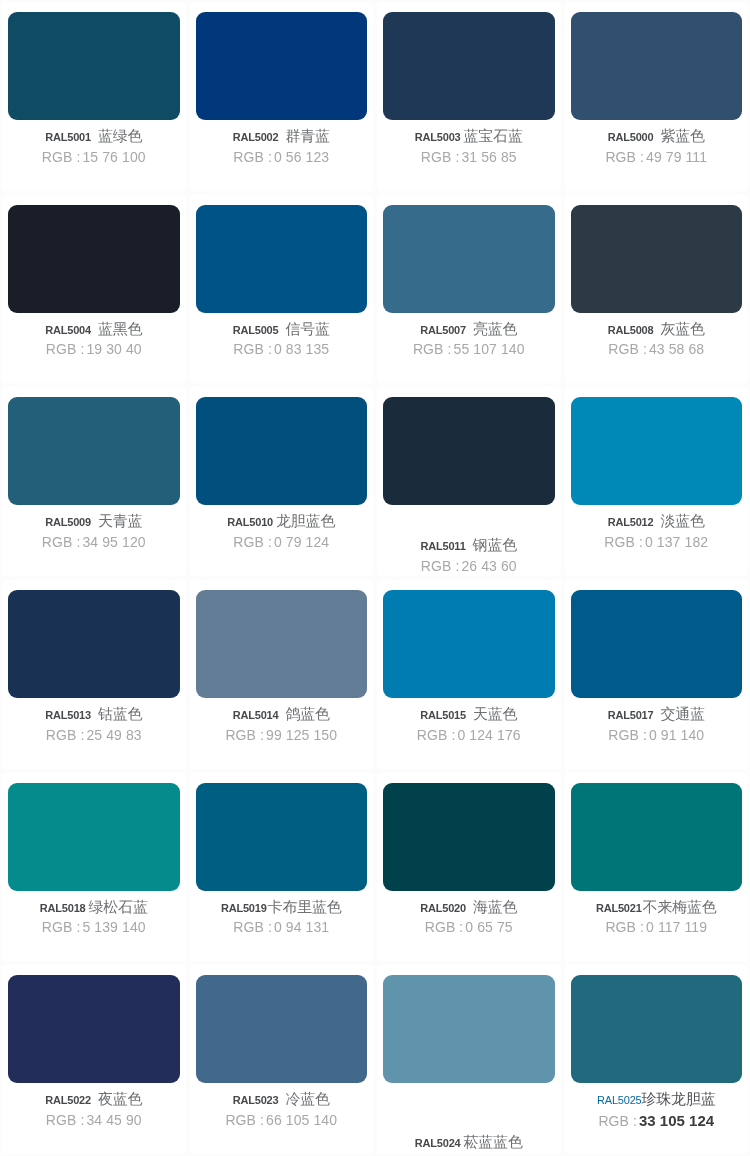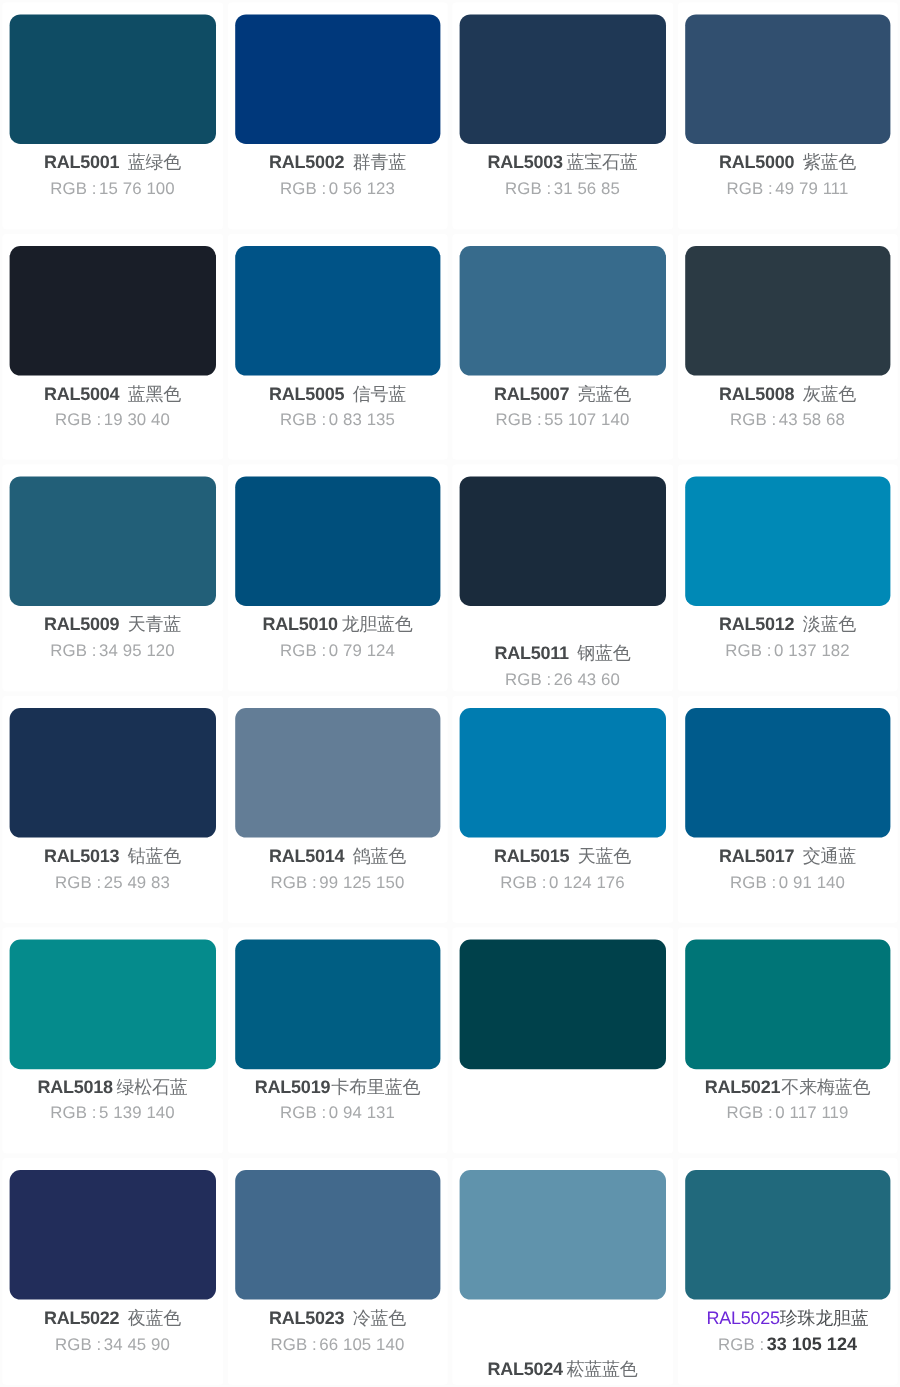--- a/index.html
+++ b/index.html
@@ -55,21 +55,21 @@
   .name-line {
     white-space: nowrap;
     text-align: center;
     font-size: 15px;
     letter-spacing: -0.2px;
   }
 
   .ral-code {
     font-weight: bold;
     color: #46494b;
-    font-size: 15px;
+    font-size: 11px;
   }
 
   .cn-name {
     color: #6d7073;
     font-size: 15px;
     margin-left: 7px;
   }
 
   
   .name-line.tight .cn-name { margin-left: 1px; }
@@ -80,21 +80,21 @@
     font-size: 14px;
     color: #a6a8aa;
     white-space: nowrap;
     text-align: center;
     letter-spacing: 0.1px;
   }
 
   .rgb-line .rgb-values { margin-left: 2px; }
 
   
-  .name-line.plain .ral-code { font-weight: normal; color: #6d28d9; }
+  .name-line.plain .ral-code { font-weight: normal; color: #0369a1; }
   .name-line.plain .cn-name  { color: #4e5154; margin-left: 0; }
   .rgb-line.emphasis .rgb-values {
     font-weight: bold;
     color: #3a3c3e;
     font-size: 15px;
     letter-spacing: 0;
   }
 </style>
 </head>
 <body style="background: rgb(252, 252, 252);">
@@ -221,20 +221,24 @@
     </div>
     <div class="swatch-card" style="background: rgb(255, 255, 255); justify-content: space-between;">
       <div class="swatch-chip" style="background: rgb(0, 94, 131);"></div>
       <div class="swatch-labels">
         <div class="name-line tight"><span class="ral-code">RAL5019</span><span class="cn-name">卡布里蓝色</span></div>
         <div class="rgb-line"><span class="rgb-label">RGB :</span><span class="rgb-values">0  94  131</span></div>
       </div>
     </div>
     <div class="swatch-card" style="background: rgb(255, 255, 255);">
       <div class="swatch-chip" style="background: rgb(0, 65, 75);"></div>
+      <div class="swatch-labels">
+        <div class="name-line"><span class="ral-code">RAL5020</span><span class="cn-name">海蓝色</span></div>
+        <div class="rgb-line"><span class="rgb-label">RGB :</span><span class="rgb-values">0  65  75</span></div>
+      </div>
     </div>
     <div class="swatch-card" style="background: rgb(255, 255, 255);">
       <div class="swatch-chip" style="background: rgb(0, 117, 119);"></div>
       <div class="swatch-labels">
         <div class="name-line tight"><span class="ral-code">RAL5021</span><span class="cn-name">不来梅蓝色</span></div>
         <div class="rgb-line"><span class="rgb-label">RGB :</span><span class="rgb-values">0  117  119</span></div>
       </div>
     </div>
     <div class="swatch-card" style="background: rgb(255, 255, 255);">
       <div class="swatch-chip" style="background: rgb(34, 45, 90);"></div>

